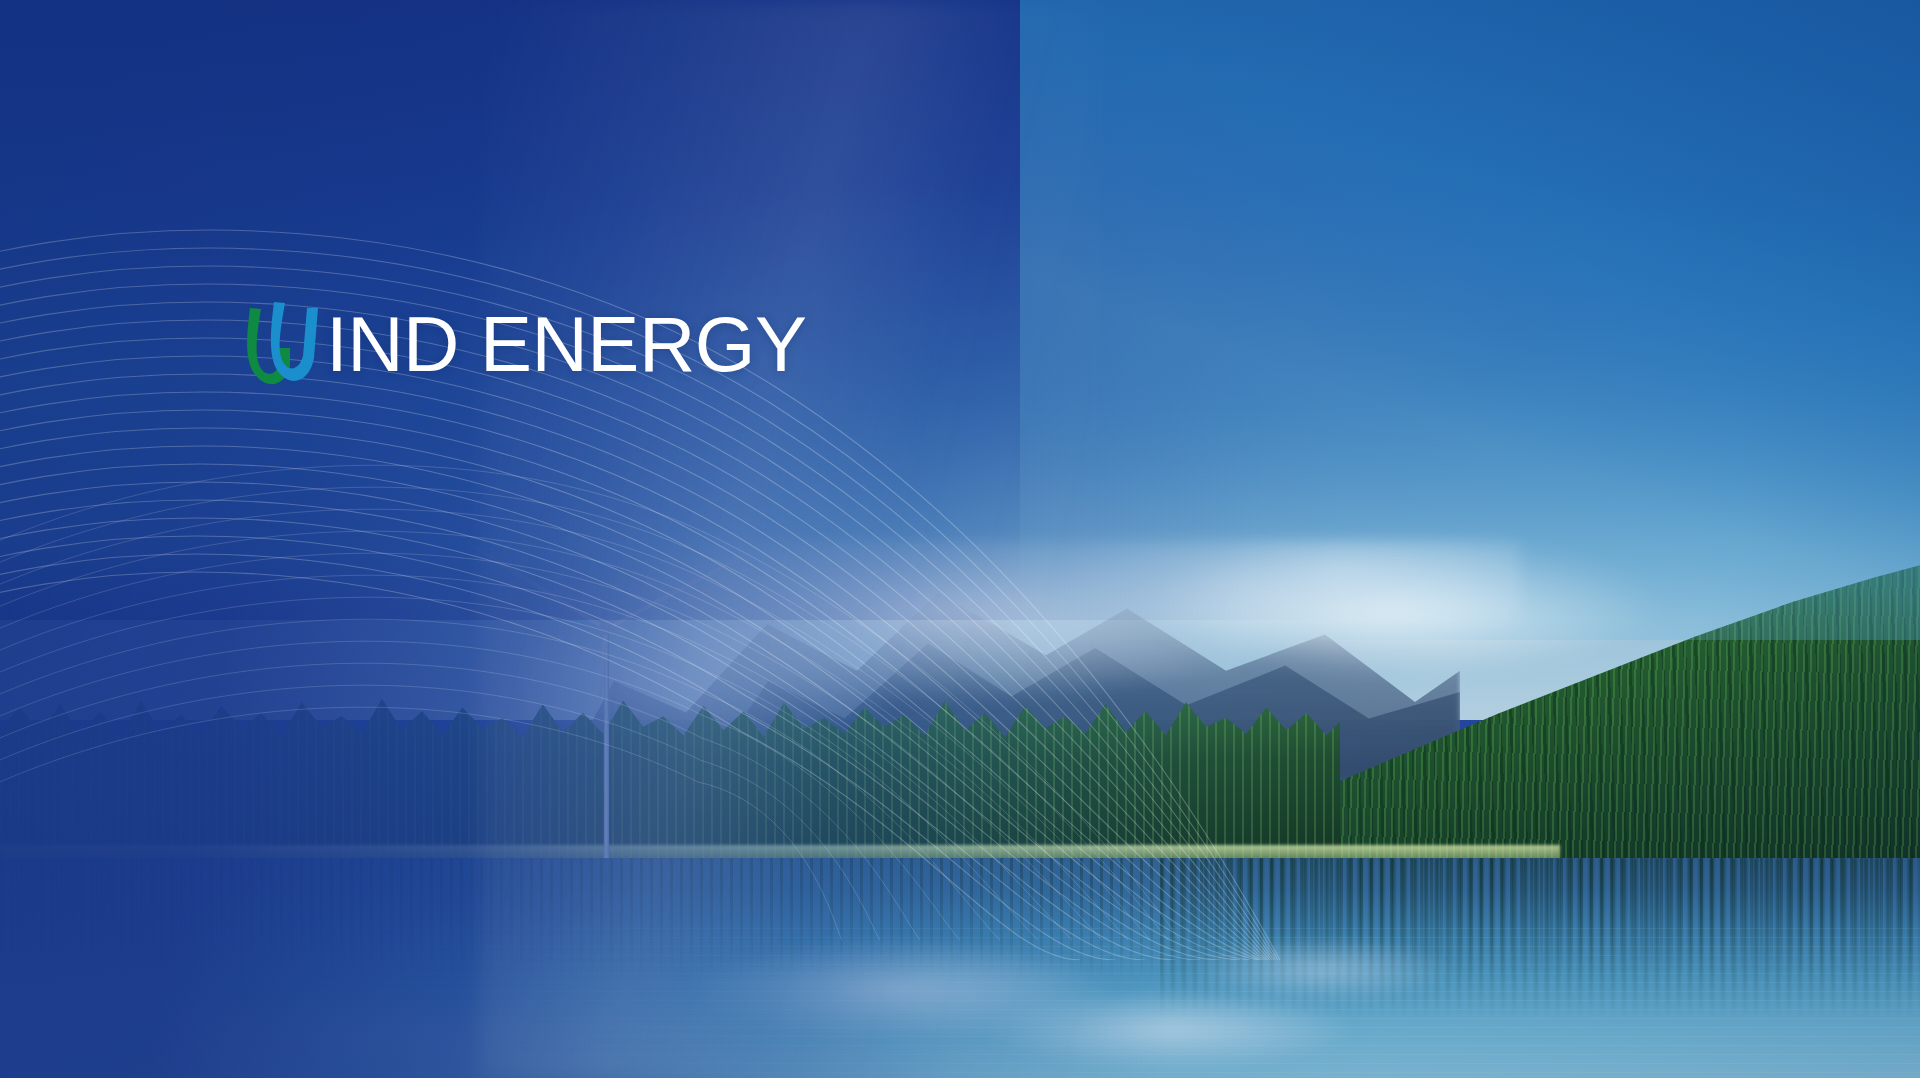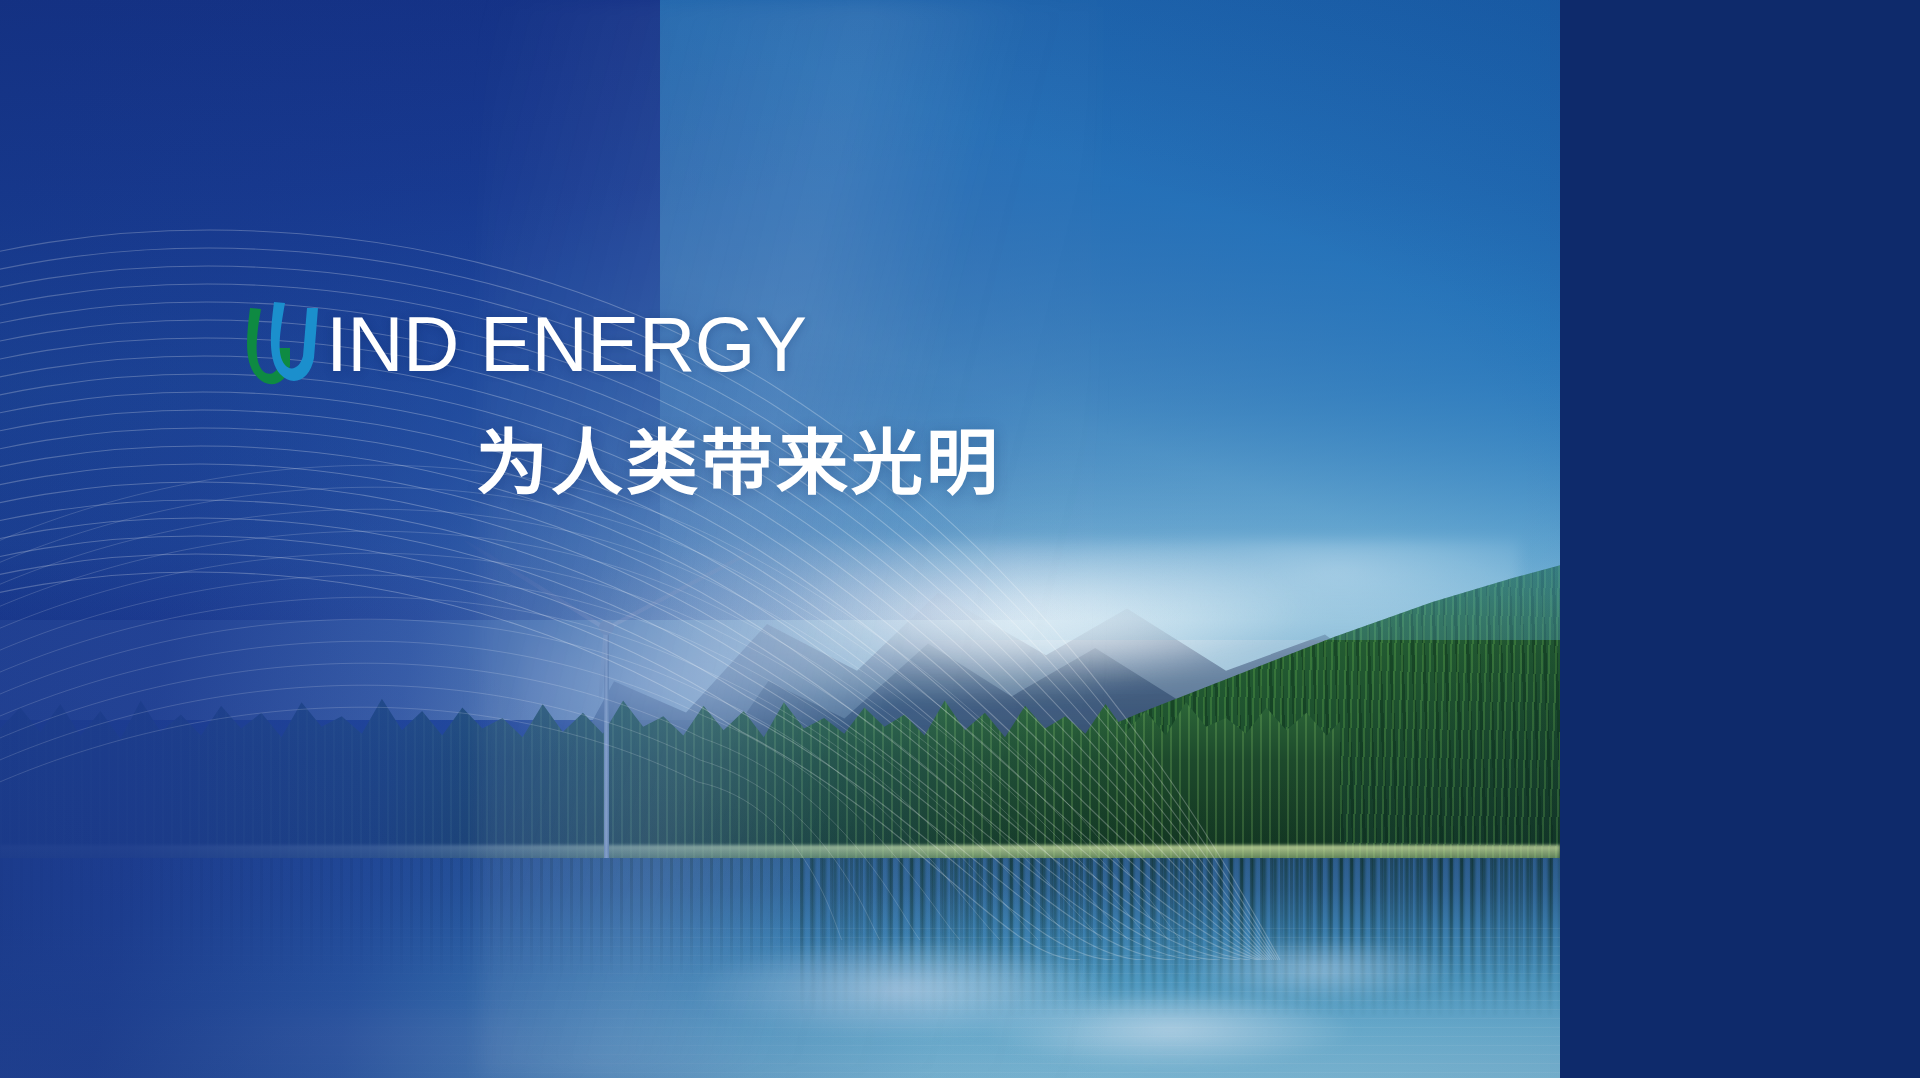--- a/index.html
+++ b/index.html
@@ -1,21 +1,21 @@
 <!DOCTYPE html>
 <html lang="zh-CN"><head>
 <meta charset="utf-8">
 <title>WIND ENERGY</title>
 <style>
   html,body{margin:0;padding:0;background:#0e2a6b;}
   *{box-sizing:border-box;}
 
   .stage{
     position:relative;
-    width:1560px;height:1078px;
+    width:1920px;height:1078px;
     overflow:hidden;
     font-family:"Liberation Sans","DejaVu Sans",sans-serif;
     background:#23459b;
   }
 
   
   .photo{position:absolute;inset:0;overflow:hidden;}
 
   
   .sky{
@@ -322,17 +322,16 @@
 
           <path d="M12 16 C8 48, 6 72, 20 86 C32 98, 48 92, 52 74 L52 56 L41 56 L41 72 C39 82, 30 85, 24 78 C16 68, 18 46, 23 17 Z" fill="#0e8a42"></path>
 
           <path d="M36 10 C32 42, 30 68, 42 82 C55 96, 72 88, 76 66 L80 16 L69 16 L65 64 C62 76, 53 80, 47 73 C38 62, 42 40, 47 11 Z" fill="#1b8fcd"></path>
         </svg>
       </span>
       <span class="logo-word">IND ENERGY</span>
     </div>
 
     <div class="headline">
-      <span class="ln2">为人类带来光明</span>
     </div>
 
   </div>
 </div>
 
 </body></html>

